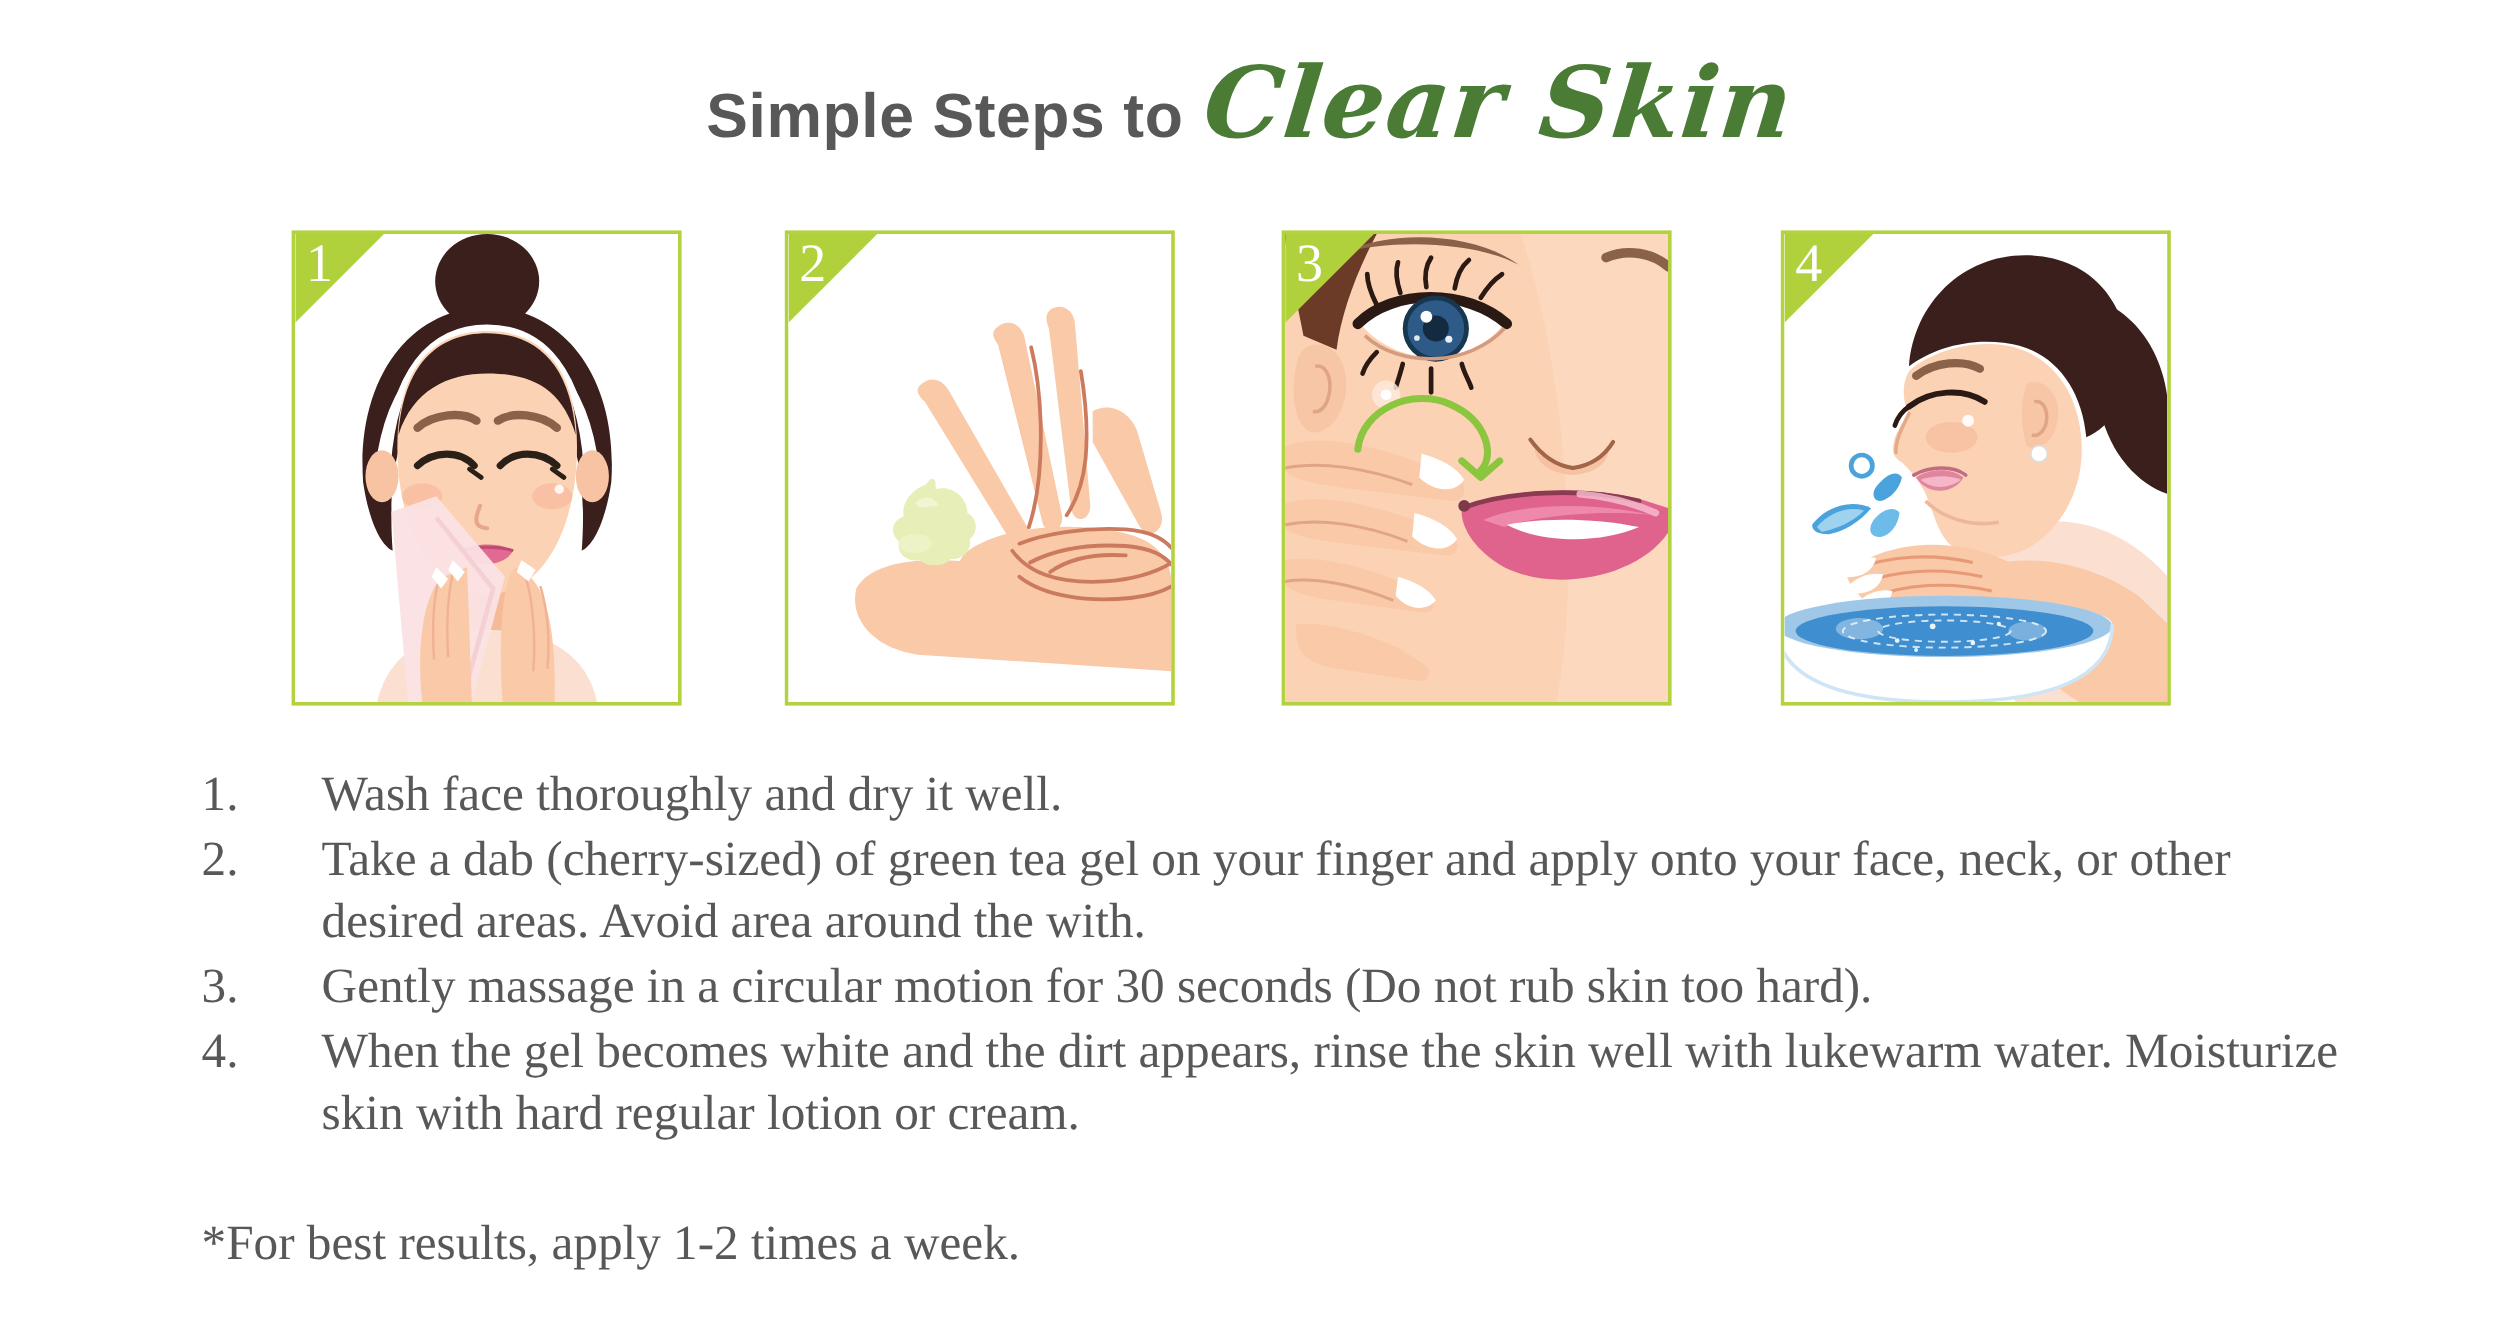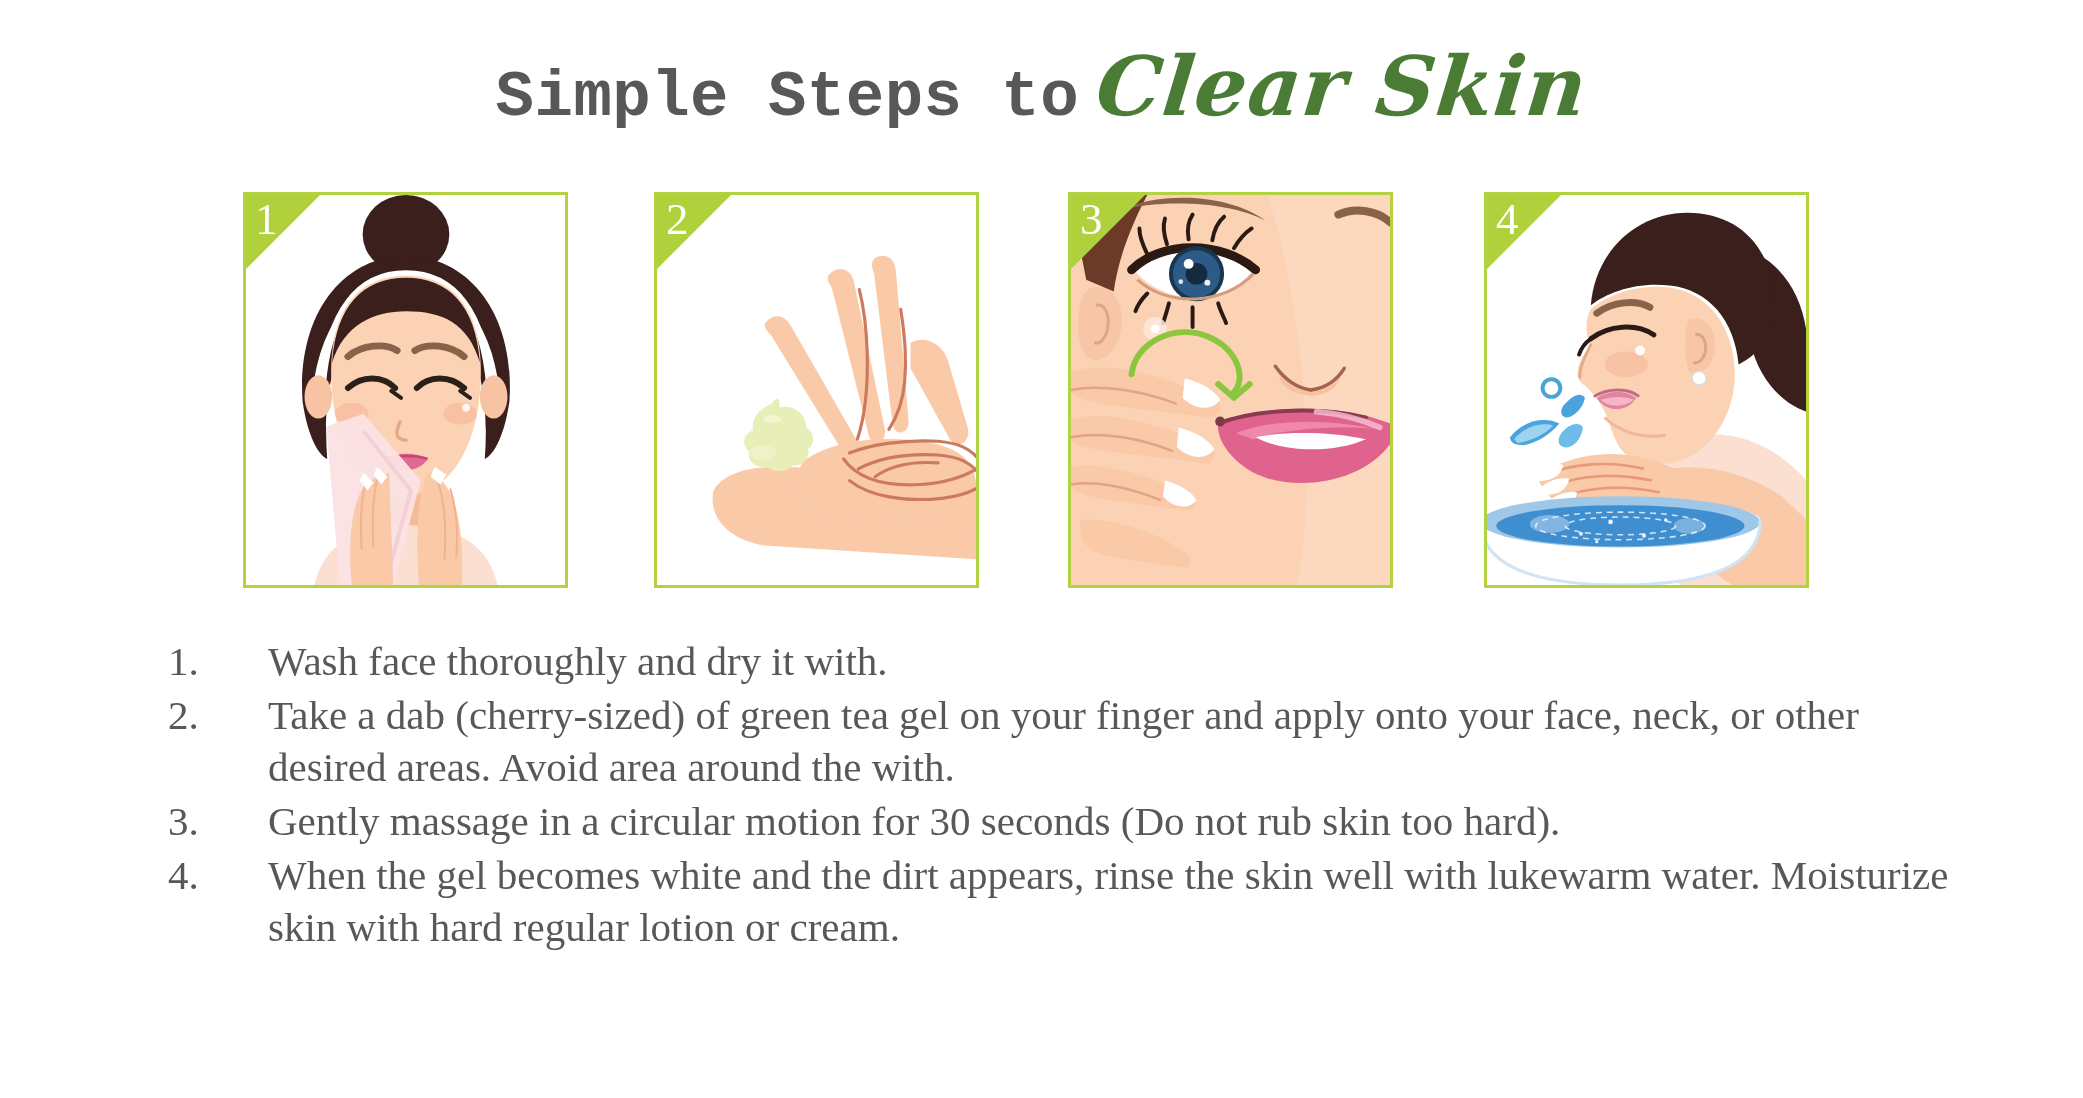--- a/index.html
+++ b/index.html
@@ -10,22 +10,22 @@
     overflow: hidden;
   }
   .page { position: relative; width: 2083px; height: 1098px; background:#fff; }
 
   
   .title-row{
     position:absolute; left:0; top:38px; width:2083px;
     text-align:center; white-space:nowrap;
   }
   .title-main{
-    font-family:Liberation Mono, monospace;
-    font-weight:700; font-size:64px; color:#585858;
+    font-family:Liberation Sans, sans-serif;
+    font-weight:700; font-size:52px; color:#585858;
     letter-spacing:0.5px; vertical-align:baseline;
   }
   .title-script{
     font-family:"DejaVu Serif", serif;
     font-weight:700; font-style:italic;
     font-size:82px; color:#4a7c35;
     letter-spacing:1px; margin-left:18px;
     transform:skewX(-6deg); display:inline-block;
     vertical-align:baseline;
   }
@@ -363,30 +363,31 @@
       </div>
       <div class="corner-badge">
         <span class="num">4</span>
       </div>
     </div>
   </div>
 
   <div class="steps">
     <div class="step">
       <span class="marker">1.</span>
-      <span class="body">Wash face thoroughly and dry it with.</span>
+      <span class="body">Wash face thoroughly and dry it well.</span>
     </div>
     <div class="step">
       <span class="marker">2.</span>
       <span class="body">Take a dab (cherry-sized) of green tea gel on your finger and apply onto your face, neck, or other desired areas. Avoid area around the with.</span>
     </div>
     <div class="step">
       <span class="marker">3.</span>
       <span class="body">Gently massage in a circular motion for 30 seconds (Do not rub skin too hard).</span>
     </div>
     <div class="step">
       <span class="marker">4.</span>
       <span class="body">When the gel becomes white and the dirt appears, rinse the skin well with lukewarm water. Moisturize skin with hard regular lotion or cream.</span>
     </div>
   </div>
 
+  <div class="footnote">*For best results, apply 1-2 times a week.</div>
 
 </div>
 
 </body></html>

